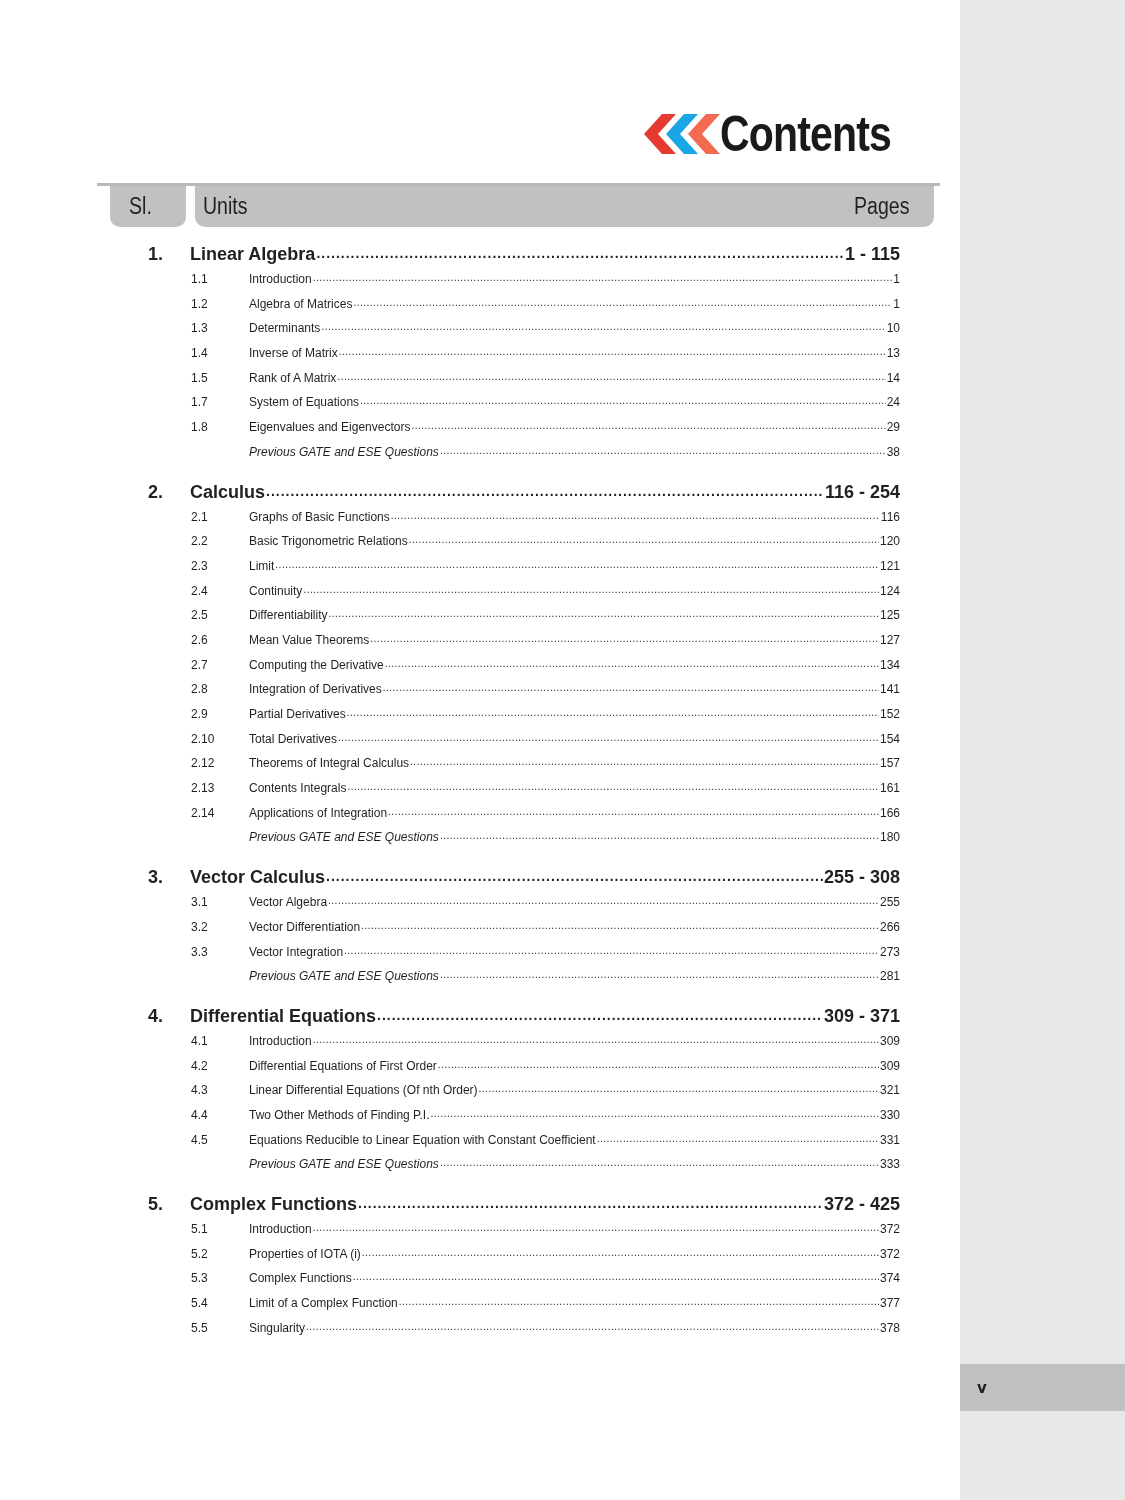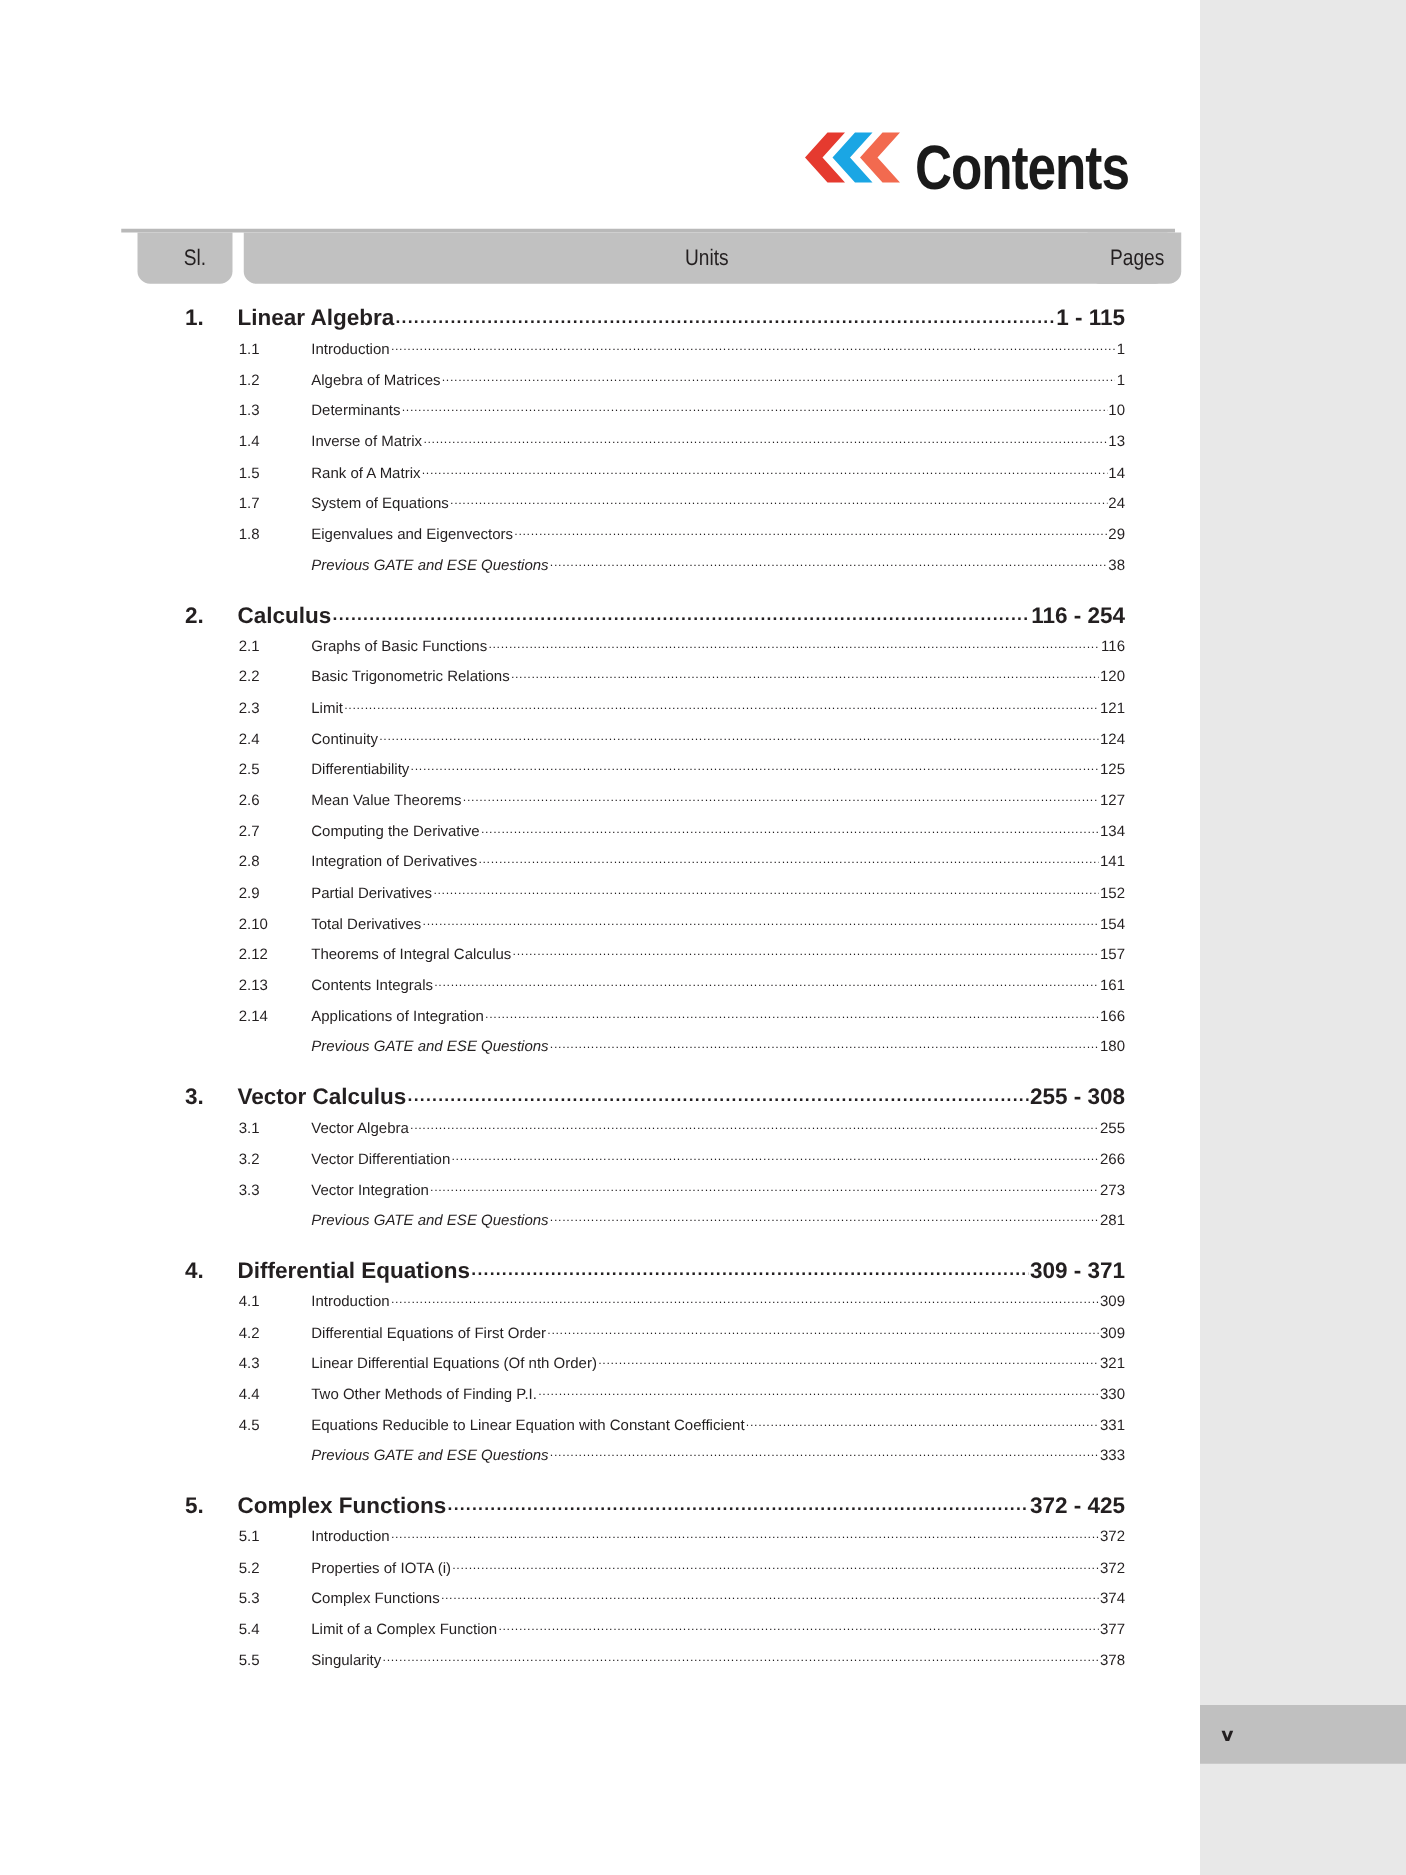--- a/index.html
+++ b/index.html
@@ -13,42 +13,42 @@
     background: #e8e8e8;
   }
   .page-tab {
     position: absolute; left: 960px; top: 1364px; width: 165px; height: 47px;
     background: #c0c0c0; box-sizing: border-box; padding-left: 17px;
     display: flex; align-items: center;
     font-family: "DejaVu Sans", sans-serif; font-weight: bold; font-size: 15px; color: #231f20;
   }
   .title-wrap {
     position: absolute; left: 640px; top: 104px; height: 60px;
-    display: flex; gap: 12px;
+    display: flex; align-items: center; gap: 0;
   }
   .chevrons { width: 80px; height: 44px; }
   .title {
     font-family: "Liberation Sans", sans-serif; font-weight: bold;
     font-size: 50px; letter-spacing: -1px; color: #1a1a1a;
     transform: scaleX(0.82); transform-origin: left center;
     line-height: 60px; white-space: nowrap;
   }
   .rule {
     position: absolute; left: 97px; top: 183px; width: 843px; height: 3px; background: #b9b9b9;
   }
   .hdr {
     position: absolute; top: 186px; height: 41px; background: #c1c1c1;
     border-radius: 0 0 10px 10px; box-sizing: border-box;
     display: flex; align-items: center;
-    font-family: "Liberation Sans", sans-serif; font-size: 18px; color: #231f20; justify-content: center;
+    font-family: "Liberation Sans", sans-serif; font-size: 23px; color: #231f20;
   }
   .hdr span { display: inline-block; transform: scaleX(0.85); transform-origin: left center; }
   .hdr-sl { left: 110px; width: 76px; padding-left: 19px; }
   .hdr-units { left: 195px; width: 739px; padding-left: 8px; }
-  .hdr-pages { left: 870px; width: 75px; padding-left: 12px; }
+  .hdr-pages { left: 842px; width: 75px; padding-left: 12px; }
 
   .toc { position: absolute; left: 148px; top: 242px; width: 752px; }
   .chapter { margin-bottom: 15px; }
   .row {
     display: flex; align-items: baseline; height: 24.7px; line-height: 24.7px;
     font-size: 12px; white-space: nowrap;
   }
   .chapter-row { font-weight: bold; font-size: 18px; height: 25px; line-height: 25px; }
   .ch-num { width: 42px; flex: none; }
   .sec-num { width: 58px; flex: none; padding-left: 43px; }

